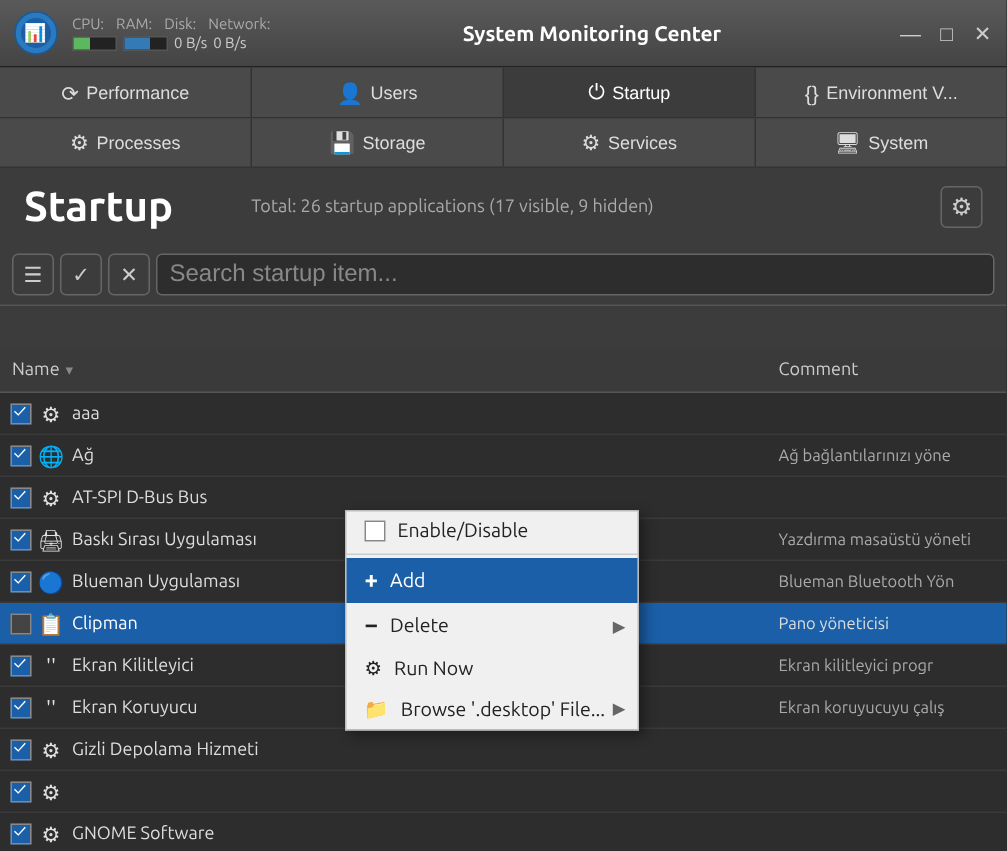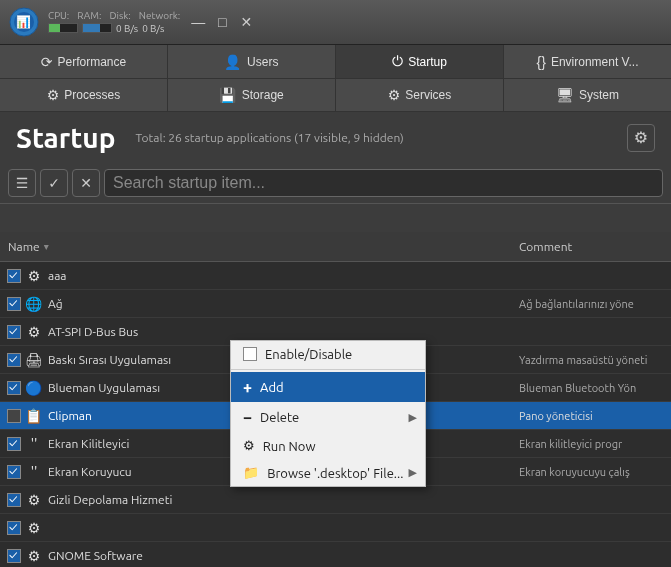--- a/index.html
+++ b/index.html
@@ -36,21 +36,21 @@
       margin-right: 10px;
     }
     #titlebar-stats .labels {
       display: flex;
       gap: 8px;
       color: #aaa;
       text-align: center;
     }
     #titlebar-stats .bars {
       display: flex;
-      align-items: flex-start;
+      align-items: flex-end;
       gap: 4px;
       margin-top: 2px;
     }
     .stat-bar {
       height: 10px;
       width: 30px;
       background: #222;
       border: 1px solid #555;
     }
     .stat-bar-fill-cpu { width: 40%; height: 100%; background: #5cb85c; }
@@ -114,20 +114,21 @@
     #page-title {
       font-size: 28px;
       font-weight: bold;
       color: #fff;
       margin-right: 20px;
     }
     #page-subtitle {
       font-size: 12px;
       color: #aaa;
       flex: 1;
+      margin-left: 32px;
     }
     #settings-btn {
       width: 28px;
       height: 28px;
       background: none;
       border: 1px solid #666;
       border-radius: 4px;
       color: #ccc;
       cursor: pointer;
       font-size: 16px;
@@ -350,20 +351,21 @@
           <div class="stat-bar-fill-cpu"></div>
         </div>
       <div class="stat-bar">
           <div class="stat-bar-fill-ram"></div>
         </div>
       <span class="stat-value">0 B/s</span>
       <span class="stat-value">0 B/s</span>
     </div>
   </div>
 
+  <div id="titlebar-title">System Monitoring Center</div>
 
   <div id="titlebar-controls">
     <button class="win-btn">—</button>
     <button class="win-btn">□</button>
     <button class="win-btn">✕</button>
   </div>
 </div>
 
 <div class="nav-row">
   <button class="nav-tab">

